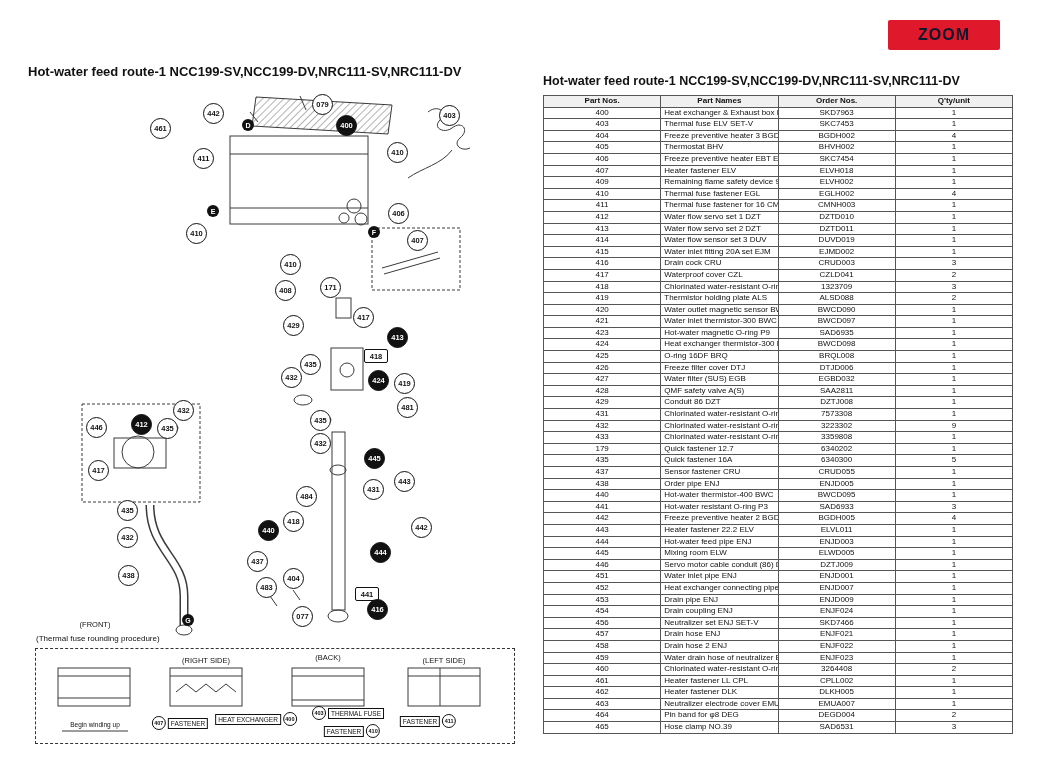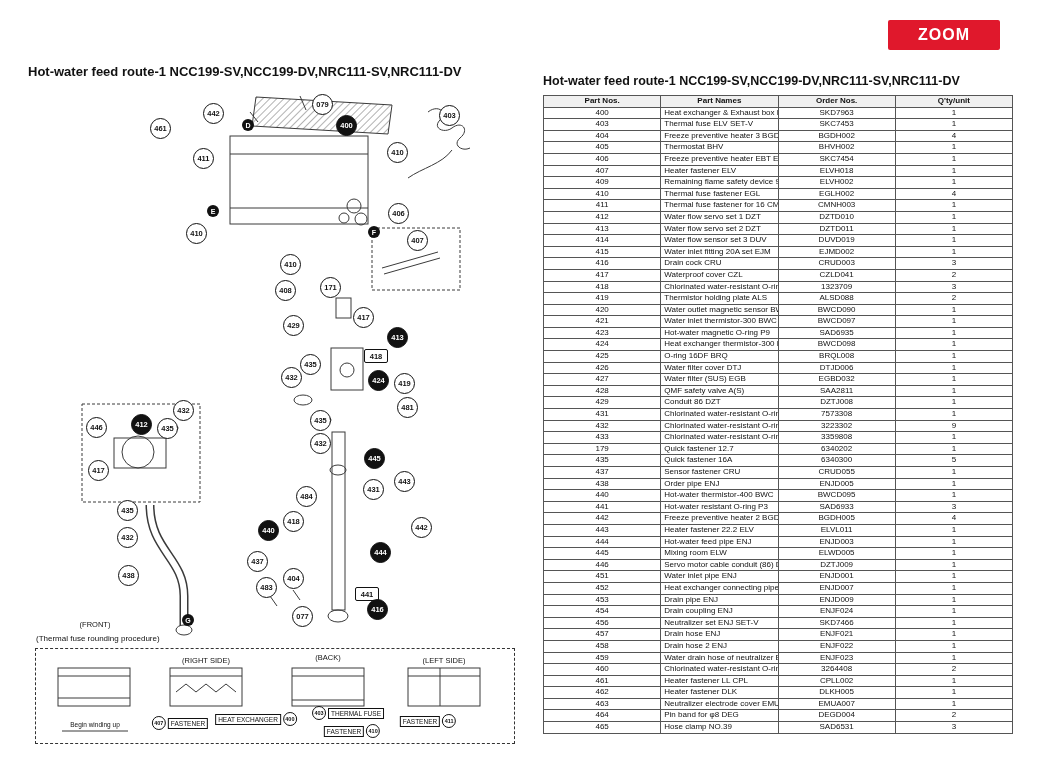--- a/index.html
+++ b/index.html
@@ -1,19 +1,19 @@
 <!DOCTYPE html>
 <html><head>
 <meta charset="utf-8">
 <style>
   html,body{margin:0;padding:0;background:#ffffff;}
   .page{position:relative;width:1042px;height:782px;background:#ffffff;overflow:hidden;
         font-family:"Liberation Sans",sans-serif;color:#111;}
   .zoom-btn{position:absolute;left:888px;top:20px;width:112px;height:30px;border:none;
-        background:#e0182c;color:#ffffff;font-family:"Liberation Sans",sans-serif;
+        background:#e0182c;color:#0f172a;font-family:"Liberation Sans",sans-serif;
         font-size:16px;font-weight:bold;letter-spacing:1px;border-radius:2px;cursor:pointer;}
   .diagram-title{position:absolute;left:28px;top:64px;margin:0;font-size:13px;font-weight:bold;width:505px;}
   .table-title{position:absolute;left:543px;top:74px;margin:0;font-size:12.5px;font-weight:bold;width:475px;}
   .art{position:absolute;left:0;top:0;}
   #callout-layer{position:absolute;left:0;top:0;width:530px;height:782px;}
   .callout{position:absolute;width:19px;height:19px;margin-left:-10px;margin-top:-10px;
         border:1.4px solid #111;border-radius:50%;background:#fff;display:flex;
         align-items:center;justify-content:center;font-size:7.5px;font-weight:bold;}
   .callout.filled{background:#111;color:#fff;}
   .callout.boxed{border-radius:2px;width:22px;height:12px;margin-left:-11px;margin-top:-6px;}
@@ -338,21 +338,21 @@
             <td class="col-3">1</td>
           </tr>
           <tr>
             <td class="col-0">425</td>
             <td class="col-1">O-ring 16DF    BRQ</td>
             <td class="col-2">BRQL008</td>
             <td class="col-3">1</td>
           </tr>
           <tr>
             <td class="col-0">426</td>
-            <td class="col-1">Water filter cover      DTJ</td>
+            <td class="col-1">Freeze filter cover      DTJ</td>
             <td class="col-2">DTJD006</td>
             <td class="col-3">1</td>
           </tr>
           <tr>
             <td class="col-0">427</td>
             <td class="col-1">Water filter (SUS)      EGB</td>
             <td class="col-2">EGBD032</td>
             <td class="col-3">1</td>
           </tr>
           <tr>

